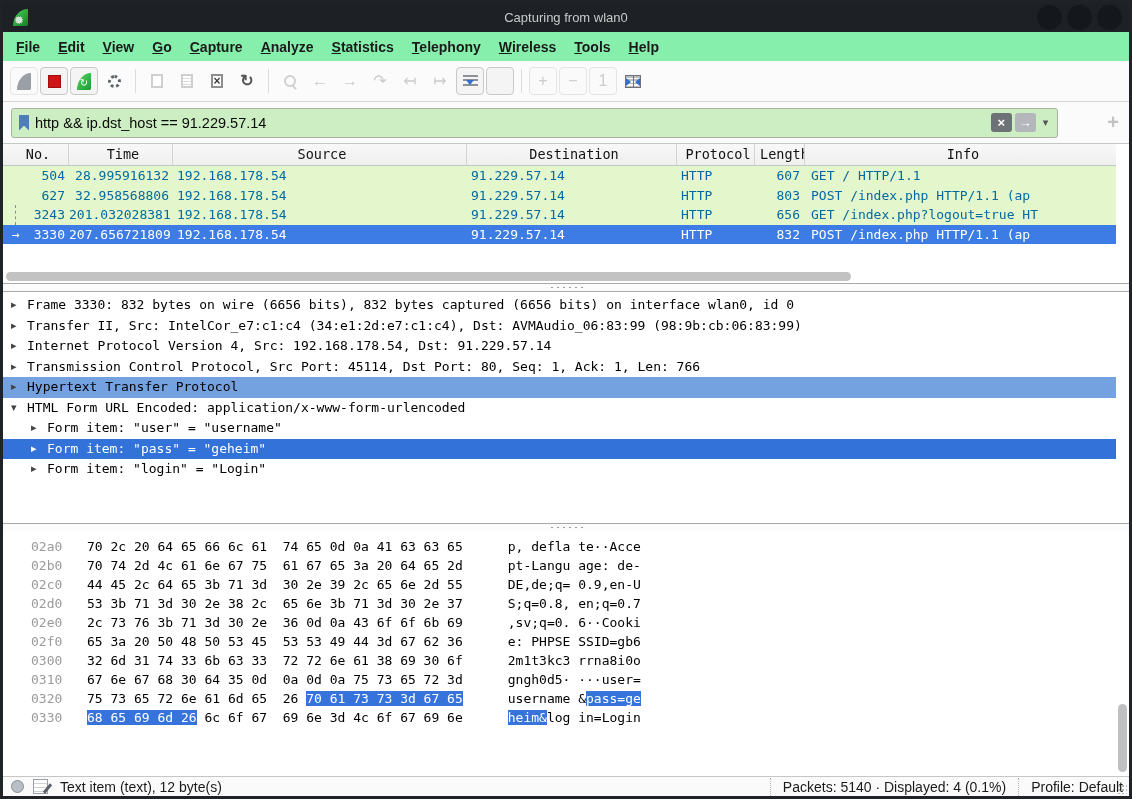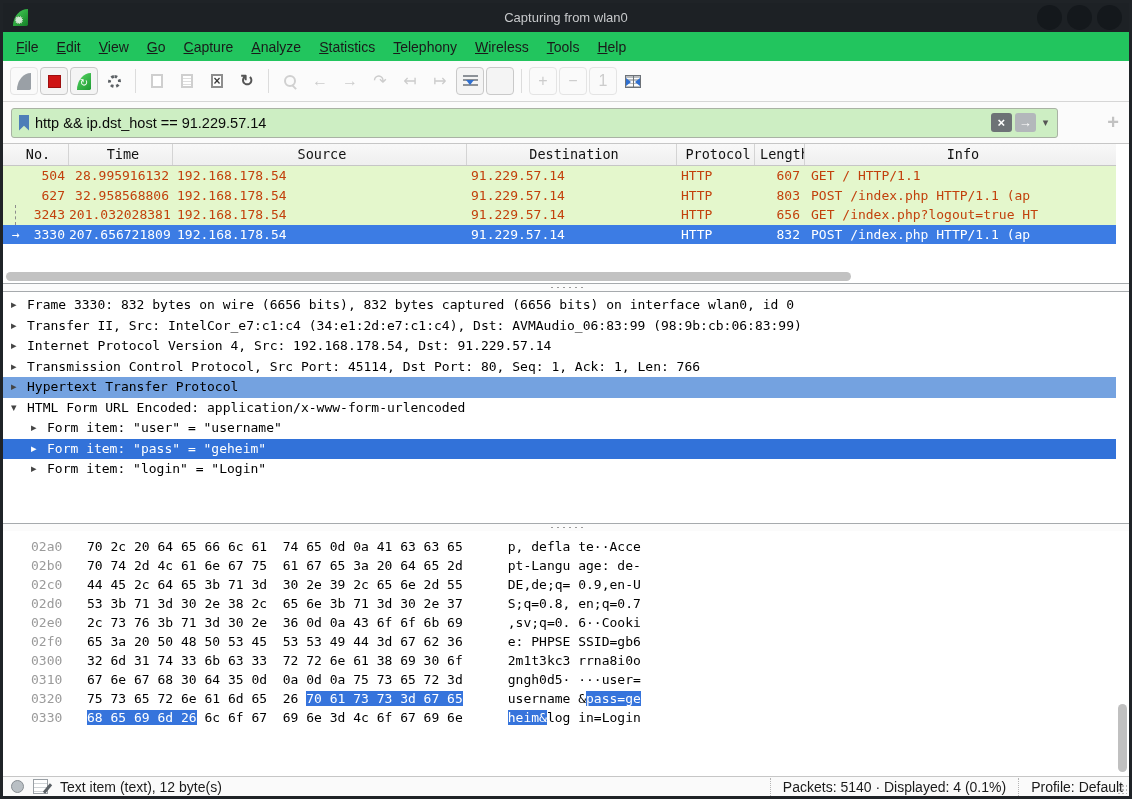--- a/index.html
+++ b/index.html
@@ -9,21 +9,21 @@
 
   
   .titlebar{height:29px;background:#1d2125;display:flex;align-items:center;position:relative;flex:0 0 auto;}
   .ws-fin{width:15px;height:17px;margin-left:10px;background:linear-gradient(135deg,#4ecf5e 0%,#2aa63c 55%,#157d28 100%);border-radius:100% 0 10% 0;position:relative;}
   .ws-fin::after{content:"";position:absolute;left:2px;bottom:2px;width:6px;height:6px;border-radius:50%;background:#cfe9d2;border:1px dotted #2e7d32;}
   .title-text{position:absolute;left:0;right:0;text-align:center;color:#c7c9cb;font-size:13px;}
   .win-btns{margin-left:auto;display:flex;gap:5px;margin-right:7px;}
   .win-btn{width:25px;height:25px;border-radius:50%;background:#14181c;}
 
   
-  .menubar{height:29px;background:#22c55e;display:flex;align-items:center;padding-left:4px;flex:0 0 auto;}
+  .menubar{height:29px;background:#86efac;display:flex;align-items:center;padding-left:4px;flex:0 0 auto;font-weight:bold;}
   .menu-item{display:inline-block;padding:3px 9px;font-size:14px;color:#1a1a1a;}
   .menu-item::first-letter{text-decoration:underline;}
 
   
   .toolbar{height:41px;background:#fbfbfb;border-bottom:1px solid #d6d6d6;display:flex;align-items:center;padding-left:6px;flex:0 0 auto;}
   .tbtn{width:28px;height:28px;display:flex;align-items:center;justify-content:center;margin:0 1px;border-radius:4px;}
   .tbtn.framed{border:1px solid #c9c9c9;background:#f4f4f4;}
   .tbtn.framed.disabled{border-color:#e4e4e4;background:#fafafa;}
   .tsep{width:1px;height:24px;background:#dcdcdc;margin:0 6px;}
   .tglyph{font-size:16px;font-weight:bold;color:#555;line-height:1;}
@@ -57,21 +57,21 @@
   .fbtn.apply{background:#b3b7bb;}
   .fcaret{color:#555;font-size:11px;margin:0 5px 0 7px;}
   .fplus{color:#c2c2c2;font-size:20px;font-weight:bold;margin-left:10px;margin-right:2px;}
 
   
   .mono{font-family:"DejaVu Sans Mono", monospace;}
   .packet-pane{height:140px;background:#ffffff;border-bottom:1px solid #a6aaad;display:flex;flex-direction:column;padding-right:13px;flex:0 0 auto;}
   .plist-header{height:22px;display:flex;background:linear-gradient(#f8f8f8,#efefef);border-bottom:1px solid #c6c6c6;flex:0 0 auto;text-align:center;}
   .hc{font-size:13.5px;color:#111;padding:2px 0 0 5px;border-right:1px solid #d4d4d4;overflow:hidden;white-space:nowrap;}
   .hc0{width:66px;} .hc1{width:104px;} .hc2{width:294px;} .hc3{width:210px;} .hc4{width:78px;} .hc5{width:50px;} .hc6{flex:1;border-right:none;}
-  .prow{display:flex;height:19.5px;line-height:19.5px;font-size:13px;background:#e4f7cc;color:#c2410c;white-space:nowrap;}
+  .prow{display:flex;height:19.5px;line-height:19.5px;font-size:13px;background:#e4f7cc;color:#0369a1;white-space:nowrap;}
   .prow.selected{background:#3c7ce4;color:#ffffff;}
   .c{overflow:hidden;}
   .mk{width:26px;flex:0 0 auto;position:relative;text-align:center;}
   .mk.dashed::after{content:"";position:absolute;left:12px;top:0;bottom:0;border-left:1px dashed #8d8d8d;}
   .mk.arrow{color:#fff;font-size:13px;}
   .no{width:40px;text-align:right;padding-right:4px;flex:0 0 auto;}
   .time{width:104px;text-align:right;padding-right:4px;flex:0 0 auto;}
   .src{width:294px;padding-left:4px;flex:0 0 auto;}
   .dst{width:210px;padding-left:4px;flex:0 0 auto;}
   .proto{width:78px;padding-left:4px;flex:0 0 auto;}

